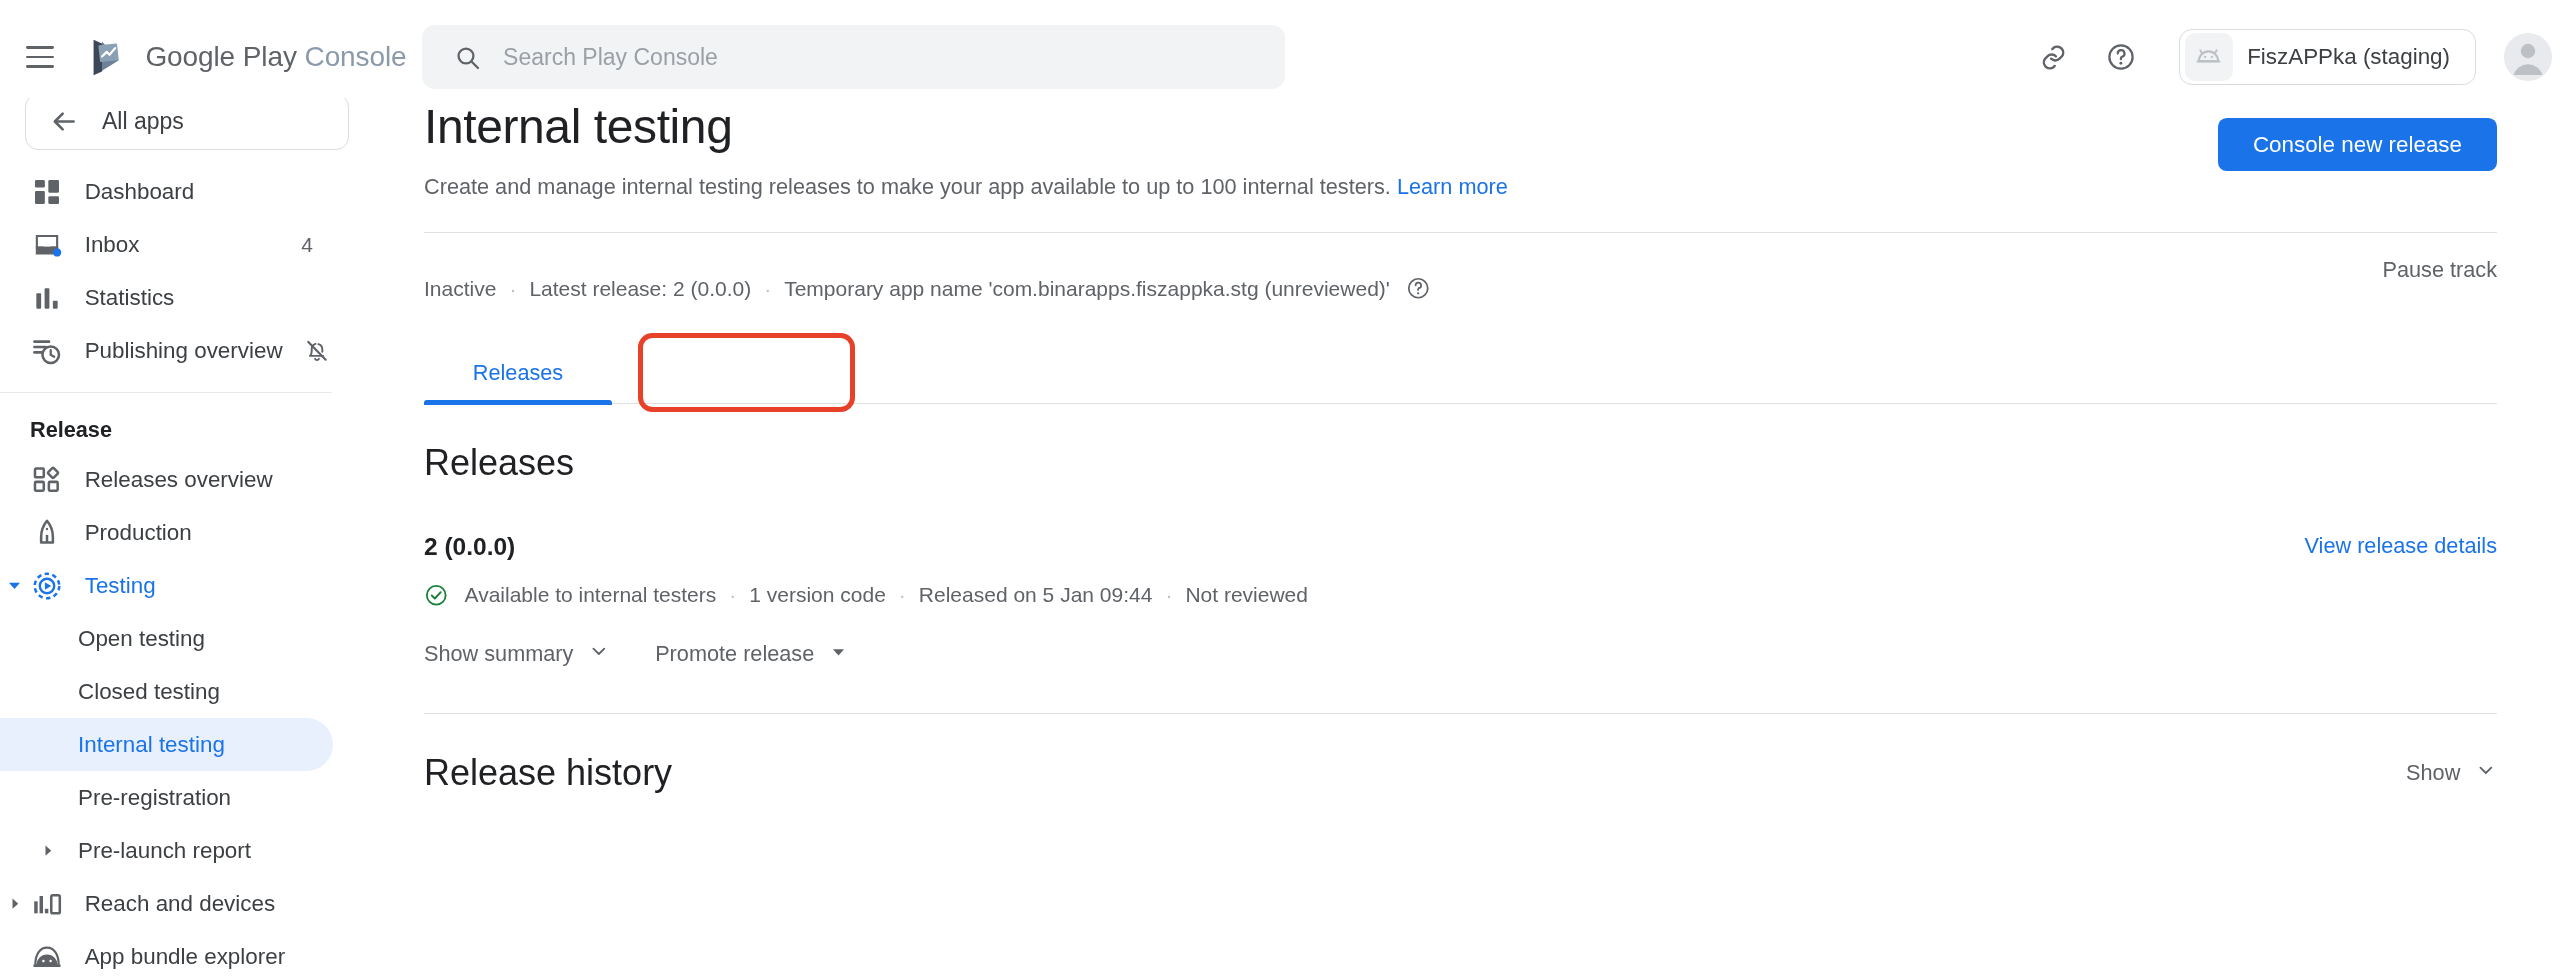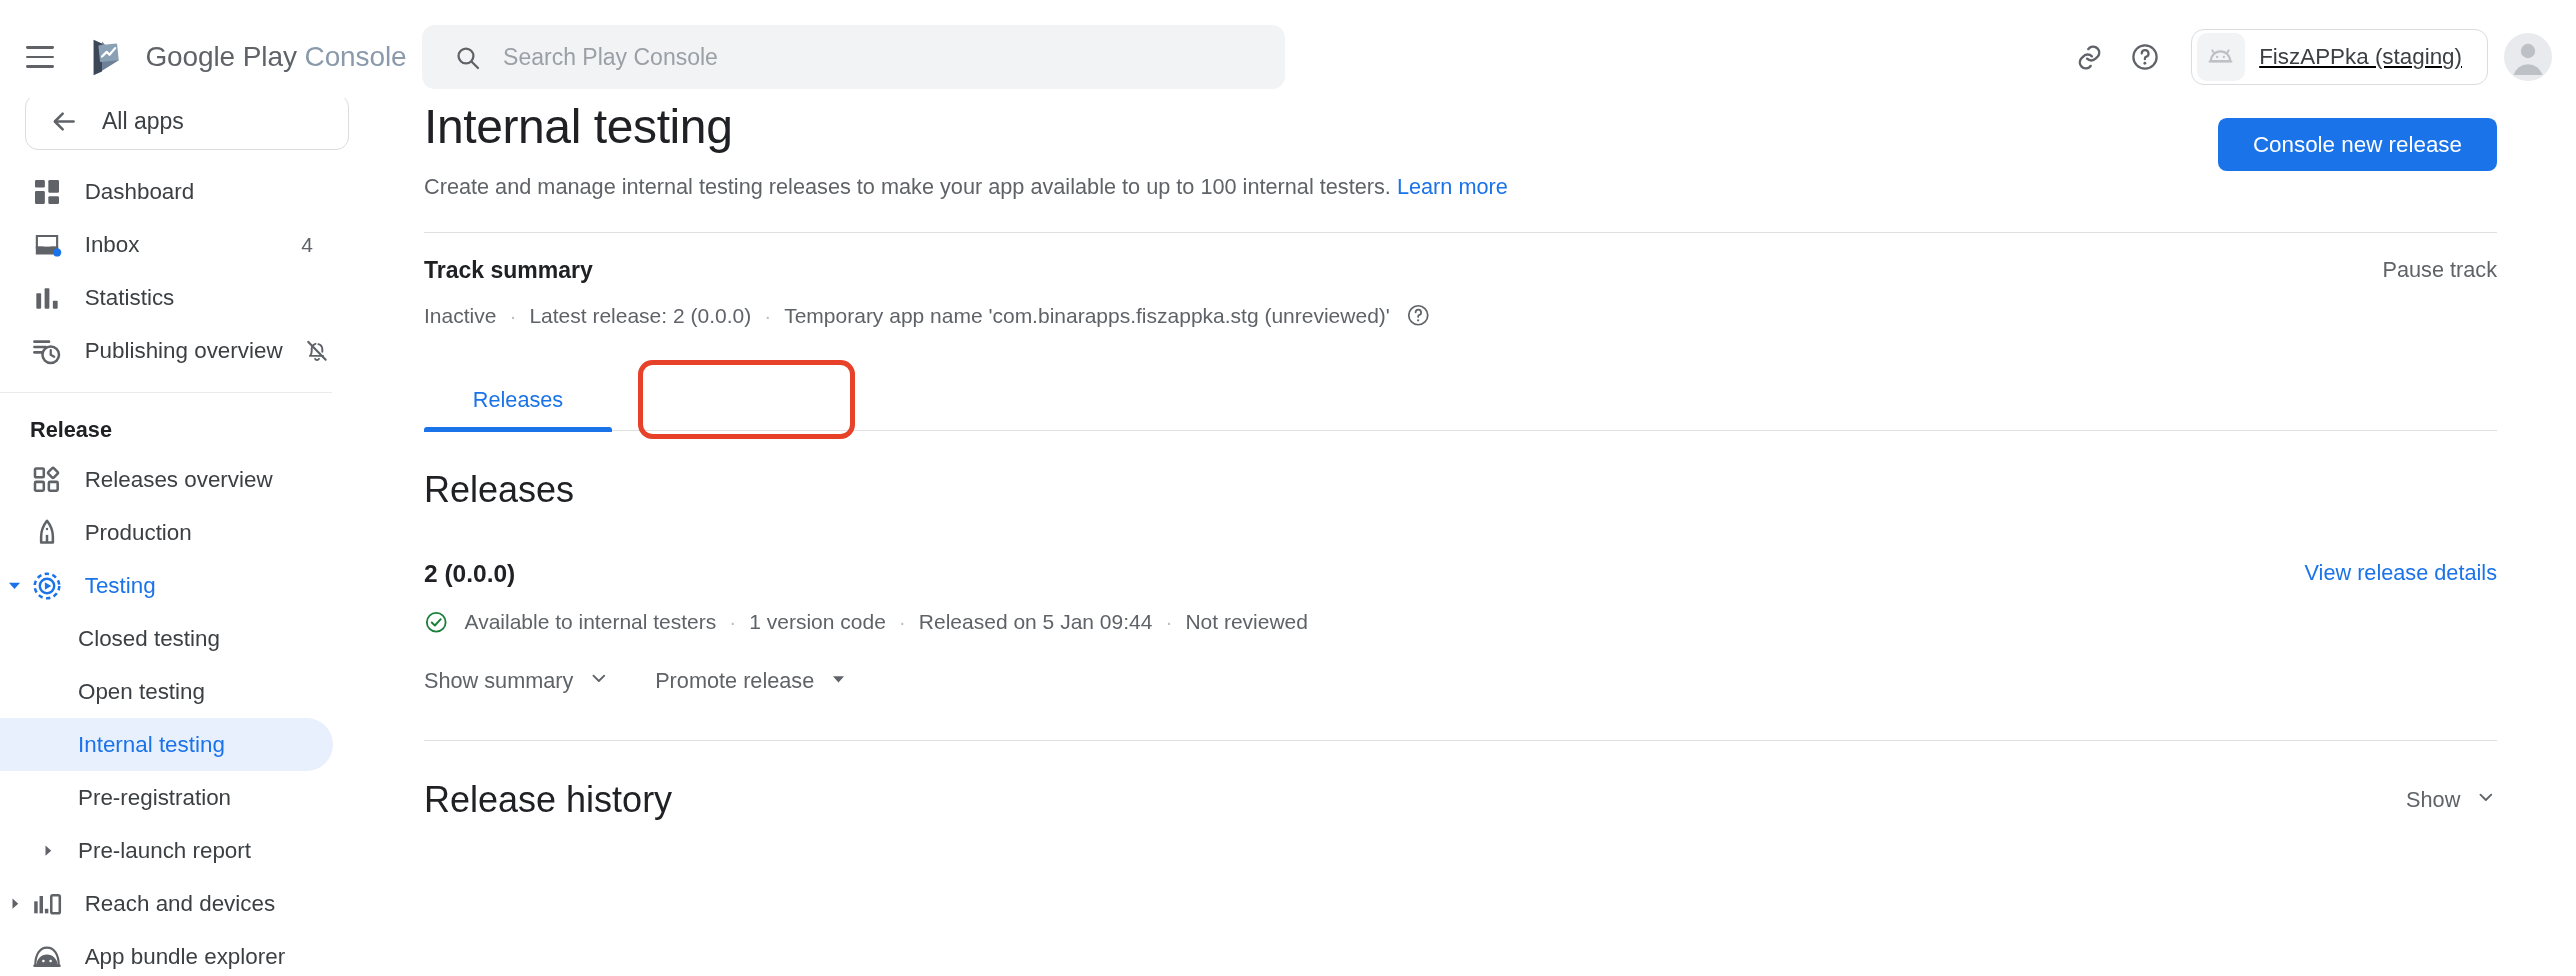--- a/index.html
+++ b/index.html
@@ -38,21 +38,21 @@
   }
   .search-input {
     border: none; outline: none; background: transparent;
     font-family: "Liberation Sans", sans-serif;
     font-size: 23px; color: #737373; width: 686px;
   }
   .search-input::placeholder { color: #9aa0a6; }
 
   .topright {
     position: absolute; right: 24.5px; top: 0; height: 82px;
-    display: flex; align-items: center; gap: 0px; text-decoration: underline;
+    display: flex; align-items: center; gap: 12px;
   }
   .icon-btn {
     width: 55px; height: 55px; border-radius: 50%;
     display: flex; align-items: center; justify-content: center;
     cursor: pointer; color: #5f6368;
   }
   .appchip {
     display: flex; align-items: center; height: 56px;
     border: 0.7px solid #dadce0; border-radius: 13px;
     padding: 0 24.5px 0 0; margin-left: 19px; cursor: pointer; background: #fff;
@@ -348,24 +348,24 @@
           <svg width="32" height="32" viewBox="0 0 24 24">
             <circle cx="12" cy="12" r="9.2" fill="none" stroke="#1a73e8" stroke-width="1.9" stroke-dasharray="3.3 2.6"></circle>
             <circle cx="12" cy="12" r="5.4" fill="none" stroke="#1a73e8" stroke-width="1.8"></circle>
             <polygon points="10.4,9.2 15.2,12 10.4,14.8" fill="#1a73e8"></polygon>
           </svg>
         </span>
         <span class="lbl">Testing</span>
       </div>
 
       <div class="navsub">
+        <span class="lbl">Open testing</span>
+      </div>
+      <div class="navsub">
         <span class="lbl">Closed testing</span>
-      </div>
-      <div class="navsub">
-        <span class="lbl">Open testing</span>
       </div>
       <div class="navsub active">
         <span class="lbl">Internal testing</span>
       </div>
       <div class="navsub">
         <span class="lbl">Pre-registration</span>
       </div>
       <div class="navsub">
         <span class="expander">
           <svg width="17.3" height="17.3" viewBox="0 0 24 24">
@@ -418,21 +418,20 @@
           <span class="link">Learn more</span>
         </div>
       </div>
       <button class="btn-primary">Console new release</button>
     </div>
 
     <div class="hr"></div>
 
     <div class="track-row">
       <div>
-        <div class="track-title">Track summary</div>
         <div class="track-meta">
           <span>Inactive</span>
           <span class="dot-sep">·</span>
           <span>Latest release: 2 (0.0.0)</span>
           <span class="dot-sep">·</span>
           <span>Temporary app name 'com.binarapps.fiszappka.stg (unreviewed)'</span>
           <span class="help-dot">
             <svg width="24.5" height="24.5" viewBox="0 0 24 24">
               <circle cx="12" cy="12" r="9.3" fill="none" stroke="#5f6368" stroke-width="1.7"></circle>
               <path d="M9.4 9.2a2.7 2.7 0 1 1 3.3 2.7c-.6.2-.8.7-.8 1.3v.5" fill="none" stroke="#5f6368" stroke-width="1.7" stroke-linecap="round"></path>

